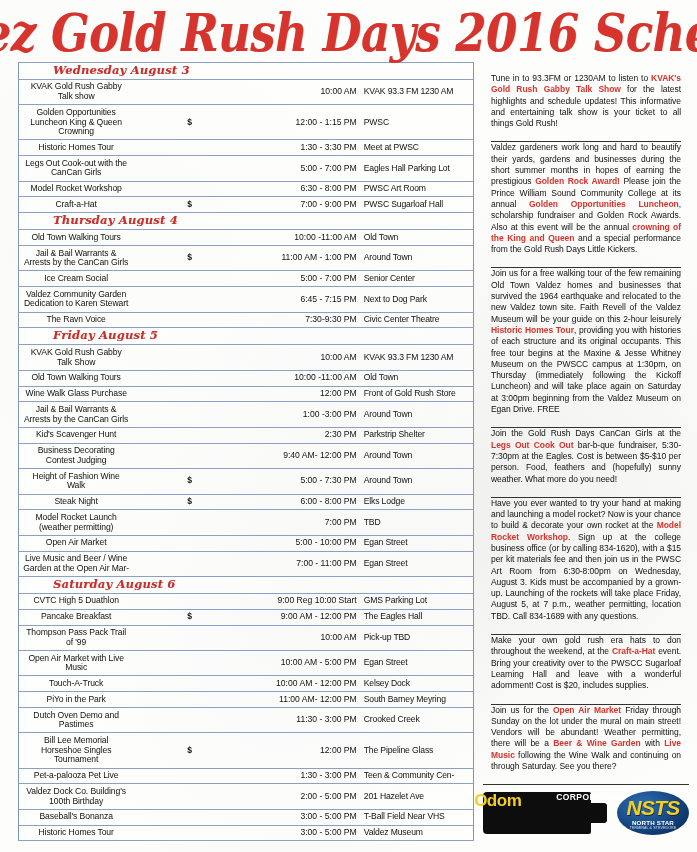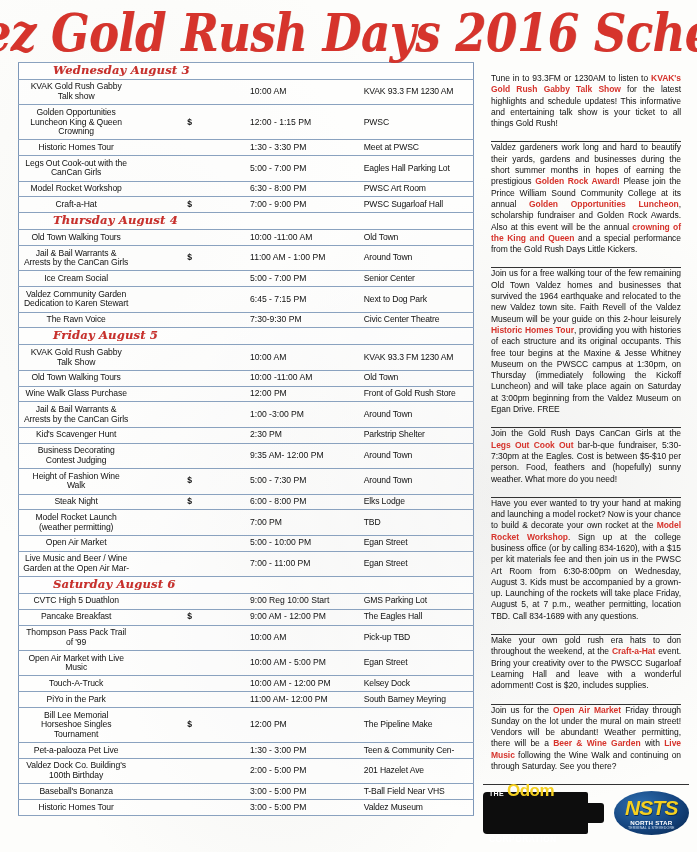--- a/index.html
+++ b/index.html
@@ -66,21 +66,21 @@
     border-top: 1px solid #8aa2bf;
     border-bottom: 1px solid #8aa2bf;
     font-size: 8.6px;
     line-height: 1.12;
     padding: 2.6px 3px 2.6px 4px;
     vertical-align: middle;
     color: #111;
   }
   td.c-event { width: 232px; text-align: center; letter-spacing: -0.1px; }
   td.c-money { width: 22px; text-align: center; font-weight: bold; }
-  td.c-time  { width: 108px; text-align: left; }
+  td.c-time  { width: 108px; text-align: right; }
   td.c-loc   { width: 94px; text-align: left; letter-spacing: -0.15px; }
 
   tr.dayhead td {
     border-top: 1px solid #8aa2bf;
     border-bottom: 1px solid #8aa2bf;
     padding: 1px 0 2px 34px;
     background: rgba(255,255,255,0.35);
   }
   .dayname {
     font-family: "DejaVu Serif", serif;
@@ -114,21 +114,21 @@
     padding-top: 6px;
     border-top: 1.3px solid #333;
     margin-top: 2px;
   }
   .odom-logo {
     position: relative;
     width: 108px; height: 42px;
     background: #0d0d0d;
     border-radius: 4px 2px 2px 4px;
     display: flex;
-    flex-direction: column;
+    flex-direction: row;
     justify-content: center;
     padding-left: 6px;
     gap: 35px;
   }
   .odom-logo::after {
     content: "";
     position: absolute;
     right: -16px; top: 11px;
     width: 18px; height: 20px;
     background: #0d0d0d;
@@ -286,21 +286,21 @@
             </tr>
             <tr>
               <td class="c-event">Kid's Scavenger Hunt</td>
               <td class="c-money"></td>
               <td class="c-time">2:30 PM</td>
               <td class="c-loc">Parkstrip Shelter</td>
             </tr>
             <tr>
               <td class="c-event">Business Decorating Contest Judging</td>
               <td class="c-money"></td>
-              <td class="c-time">9:35 AM- 12:00 PM</td>
+              <td class="c-time">9:40 AM- 12:00 PM</td>
               <td class="c-loc">Around Town</td>
             </tr>
             <tr>
               <td class="c-event">Height of Fashion Wine Walk</td>
               <td class="c-money">$</td>
               <td class="c-time">5:00 - 7:30 PM</td>
               <td class="c-loc">Around Town</td>
             </tr>
             <tr>
               <td class="c-event">Steak Night</td>
@@ -359,24 +359,30 @@
               <td class="c-time">10:00 AM - 12:00 PM</td>
               <td class="c-loc">Kelsey Dock</td>
             </tr>
             <tr>
               <td class="c-event">PiYo in the Park</td>
               <td class="c-money"></td>
               <td class="c-time">11:00 AM- 12:00 PM</td>
               <td class="c-loc">South Barney Meyring</td>
             </tr>
             <tr>
+              <td class="c-event">Dutch Oven Demo and Pastimes</td>
+              <td class="c-money"></td>
+              <td class="c-time">11:30 - 3:00 PM</td>
+              <td class="c-loc">Crooked Creek</td>
+            </tr>
+            <tr>
               <td class="c-event">Bill Lee Memorial Horseshoe Singles Tournament</td>
               <td class="c-money">$</td>
               <td class="c-time">12:00 PM</td>
-              <td class="c-loc">The Pipeline Make</td>
+              <td class="c-loc">The Pipeline Glass</td>
             </tr>
             <tr>
               <td class="c-event">Pet-a-palooza Pet Live</td>
               <td class="c-money"></td>
               <td class="c-time">1:30 - 3:00 PM</td>
               <td class="c-loc">Teen &amp; Community Cen-</td>
             </tr>
             <tr>
               <td class="c-event">Valdez Dock Co. Building's 100th Birthday</td>
               <td class="c-money"></td>

